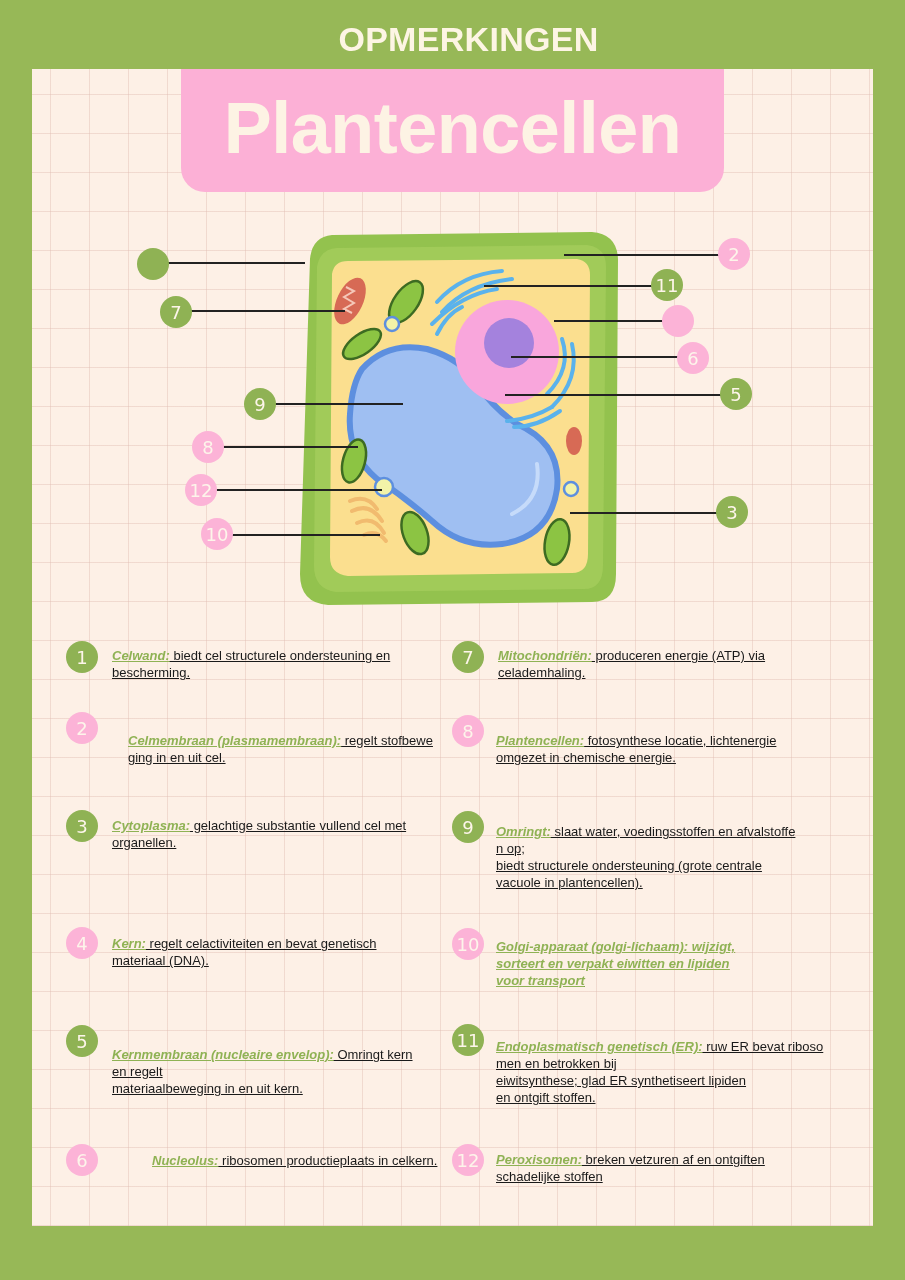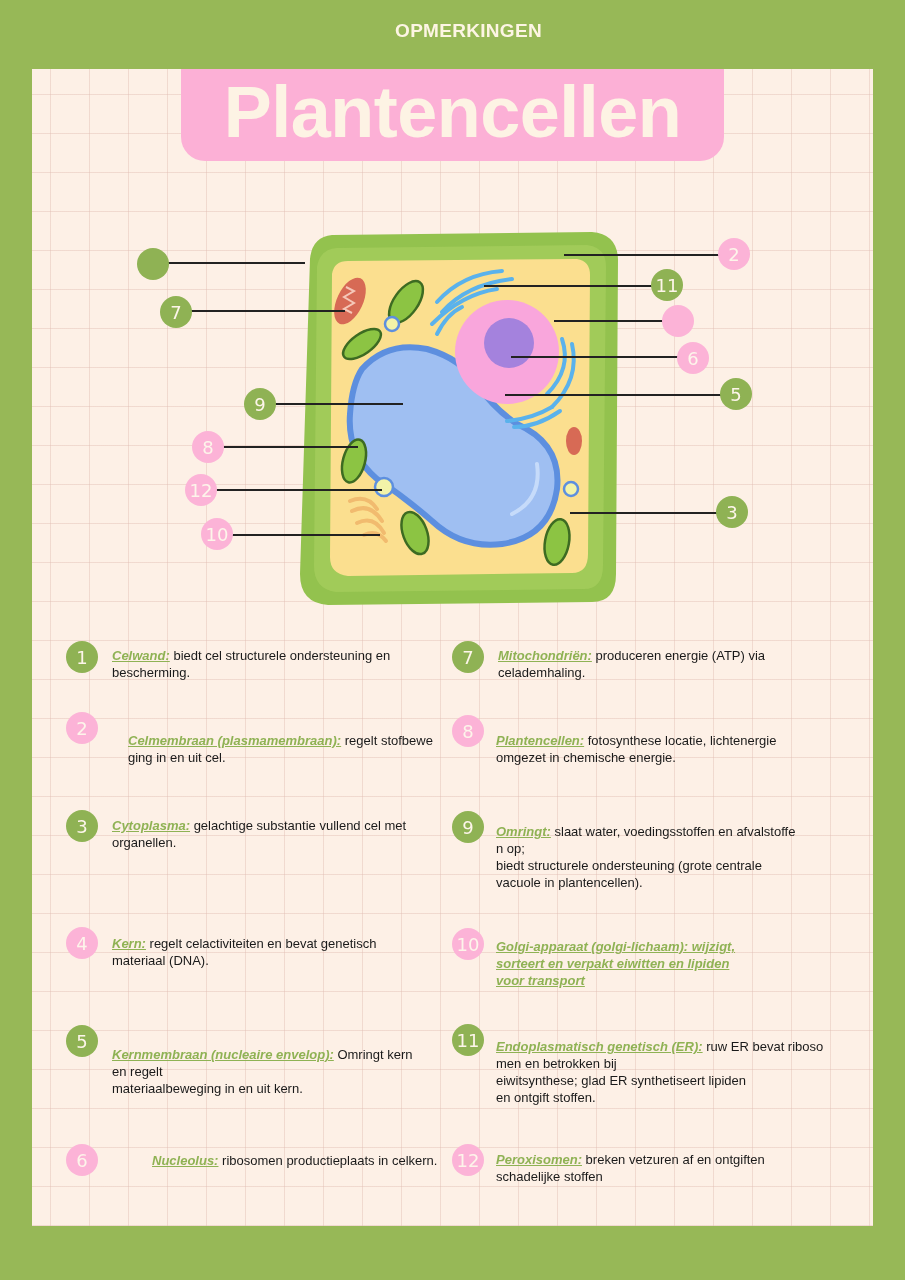--- a/index.html
+++ b/index.html
@@ -1,33 +1,33 @@
 <!DOCTYPE html>
 <html><head>
 <meta charset="utf-8">
 <style>
   * { box-sizing: border-box; margin: 0; padding: 0; }
   html, body { width: 905px; height: 1280px; overflow: hidden; }
   body { background: #97b857; font-family: "Liberation Sans", sans-serif; position: relative; }
   .header-title {
     position: absolute; left: 0; top: 20px; width: 905px; text-align: center;
-    color: #fdf5e4; font-weight: bold; font-size: 19px; letter-spacing: 0.3px; padding-left: 32px;
+    color: #fdf5e4; font-weight: bold; font-size: 34px; letter-spacing: 0.3px; padding-left: 32px;
   }
   .sheet {
     position: absolute; left: 32px; top: 69px; width: 841px; height: 1157px;
     background-color: #fdf0e6;
     background-image:
       linear-gradient(to right, rgba(225,190,180,0.45) 1.5px, transparent 1.5px),
       linear-gradient(to bottom, rgba(225,190,180,0.45) 1.5px, transparent 1.5px);
     background-size: 39px 39px;
     background-position: 18px 25px;
     overflow: hidden;
   }
   .title-banner {
-    position: absolute; left: 149px; top: 0; width: 543px; height: 92px;
+    position: absolute; left: 149px; top: 0; width: 543px; height: 123px;
     background: #fcb0d6; border-radius: 0 0 24px 24px;
     display: flex; align-items: center; justify-content: center;
   }
   .title-banner span {
     color: #fdf3e4; font-weight: bold; font-size: 72px; letter-spacing: -0.5px;
     margin-top: -6px;
   }
   .diagram { position: absolute; left: 0; top: 0; width: 841px; height: 560px; }
   .badge {
     position: absolute; width: 32px; height: 32px; border-radius: 50%;
@@ -42,20 +42,21 @@
   .legend-item .lbadge {
     position: absolute; left: 0; top: 0; width: 32px; height: 32px; border-radius: 50%;
     color: #fdf5ea; font-size: 18px; display: flex; align-items: center; justify-content: center;
     font-family: "DejaVu Sans", sans-serif;
   }
   .lbadge.green { background: #8fb254; }
   .lbadge.pink { background: #fcb3d7; }
   .legend-text {
     position: absolute; left: 46px; font-size: 13px; line-height: 17px; color: #1a1a1a;
     width: 330px;
+    text-decoration: underline;
   }
   .term { color: #8fb254; font-style: italic; font-weight: bold; text-decoration: underline; }
   .desc { white-space: pre-line; }
 </style>
 </head>
 <body>
 
 <div class="header-title">OPMERKINGEN</div>
 
 <div class="sheet">

